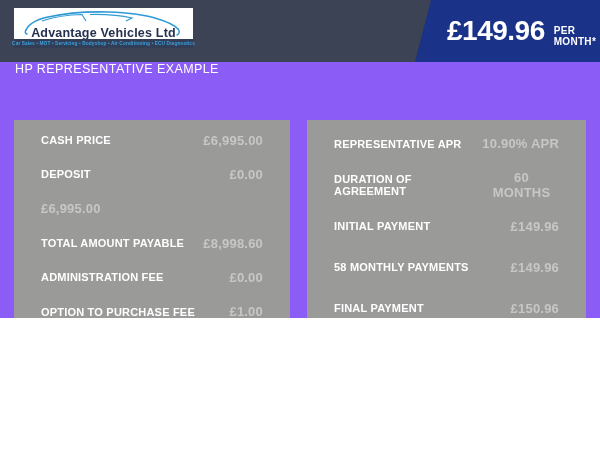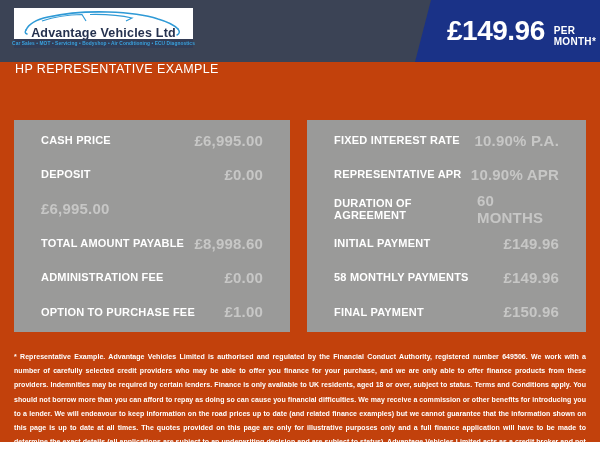--- a/index.html
+++ b/index.html
@@ -1,17 +1,17 @@
 <!DOCTYPE html>
 <html><head>
 <meta charset="utf-8">
 <style>
   html,body{margin:0;padding:0;}
   body{width:600px;height:450px;font-family:"Liberation Sans",sans-serif;-webkit-font-smoothing:antialiased;}
-  .app{position:relative;width:600px;height:442px;background:#c2410c;overflow:hidden;}
+  .app{position:relative;width:600px;height:318px;background:#8b5cf6;overflow:hidden;}
 
   
   .topbar{position:absolute;top:0;left:0;width:600px;height:62px;background:#3b4355;}
   .price-flag{position:absolute;top:0;right:0;width:185px;height:62px;background:#1a3287;
     clip-path:polygon(16px 0,100% 0,100% 100%,0 100%);
     display:flex;align-items:center;justify-content:flex-start;padding-left:32px;box-sizing:border-box;}
   .price-big{color:#fff;font-size:28px;font-weight:bold;letter-spacing:-0.5px;}
   .price-suffix{color:#fff;font-size:10px;font-weight:bold;margin-left:9px;margin-top:10px;letter-spacing:0.3px;}
 
   
@@ -27,21 +27,21 @@
   .section-title{position:absolute;top:62px;left:15px;color:#ffffff;
     font-size:12.5px;font-weight:normal;letter-spacing:0.4px;}
 
   
   .panel{position:absolute;top:120px;height:212px;background:#9a9a99;
     display:flex;flex-direction:column;padding:3px 0;box-sizing:border-box;}
   .panel-left{left:14px;width:276px;}
   .panel-right{left:307px;width:279px;}
   .row{flex:1;display:flex;align-items:center;justify-content:space-between;padding:0 27px;}
   .row .label{color:#ffffff;font-size:11px;font-weight:bold;letter-spacing:0.2px;}
-  .row .value{color:#c7c7c6;font-size:15px;font-weight:bold;letter-spacing:0.2px;}
+  .row .value{color:#c7c7c6;font-size:13px;font-weight:bold;letter-spacing:0.2px;text-align:center;}
 
   
   .disclaimer{position:absolute;top:350px;left:14px;width:572px;color:#ffffff;
     font-size:7px;font-weight:600;line-height:14.2px;text-align:justify;letter-spacing:0.05px;}
 </style>
 </head>
 <body>
 
 <div class="app">
 
@@ -92,24 +92,20 @@
       <span class="value">£0.00</span>
     </div>
     <div class="row">
       <span class="label">OPTION TO PURCHASE FEE</span>
       <span class="value">£1.00</span>
     </div>
   </div>
 
   <div class="panel panel-right">
     <div class="row">
-      <span class="label">FIXED INTEREST RATE</span>
-      <span class="value">10.90% P.A.</span>
-    </div>
-    <div class="row">
       <span class="label">REPRESENTATIVE APR</span>
       <span class="value">10.90% APR</span>
     </div>
     <div class="row">
       <span class="label">DURATION OF AGREEMENT</span>
       <span class="value">60 MONTHS</span>
     </div>
     <div class="row">
       <span class="label">INITIAL PAYMENT</span>
       <span class="value">£149.96</span>

